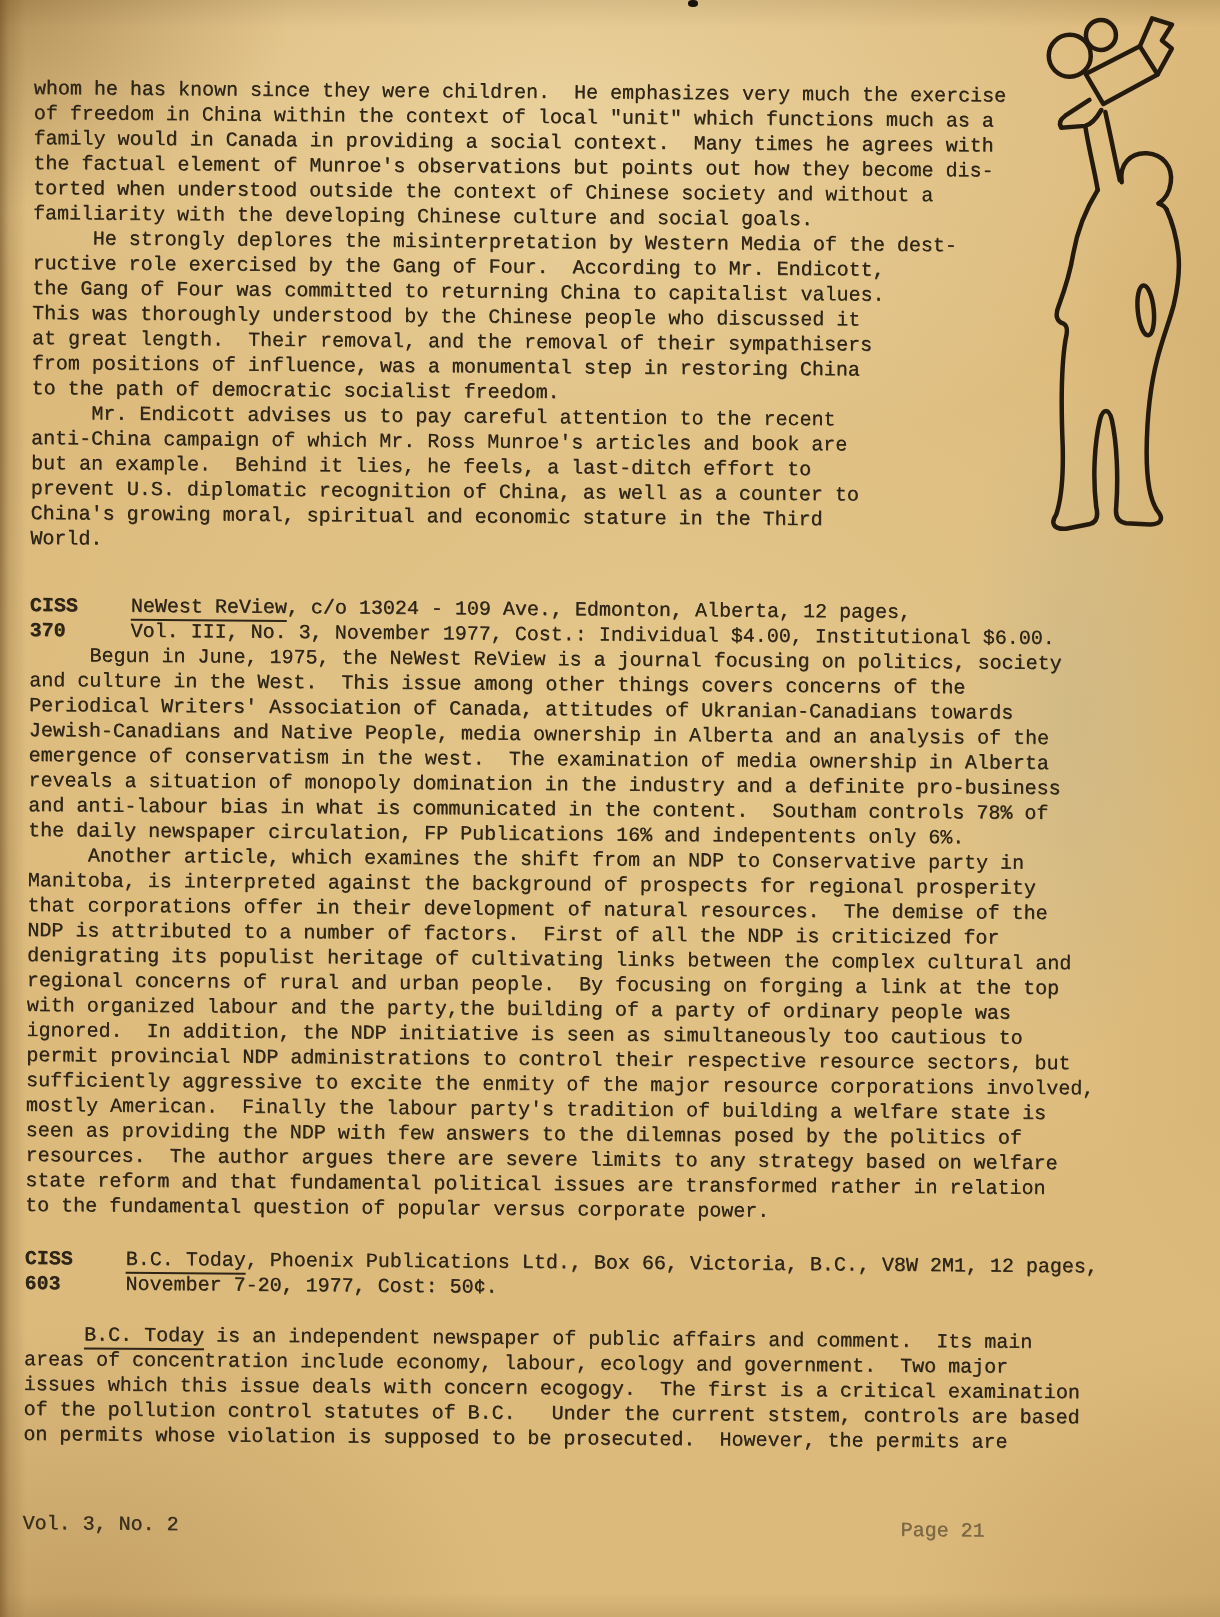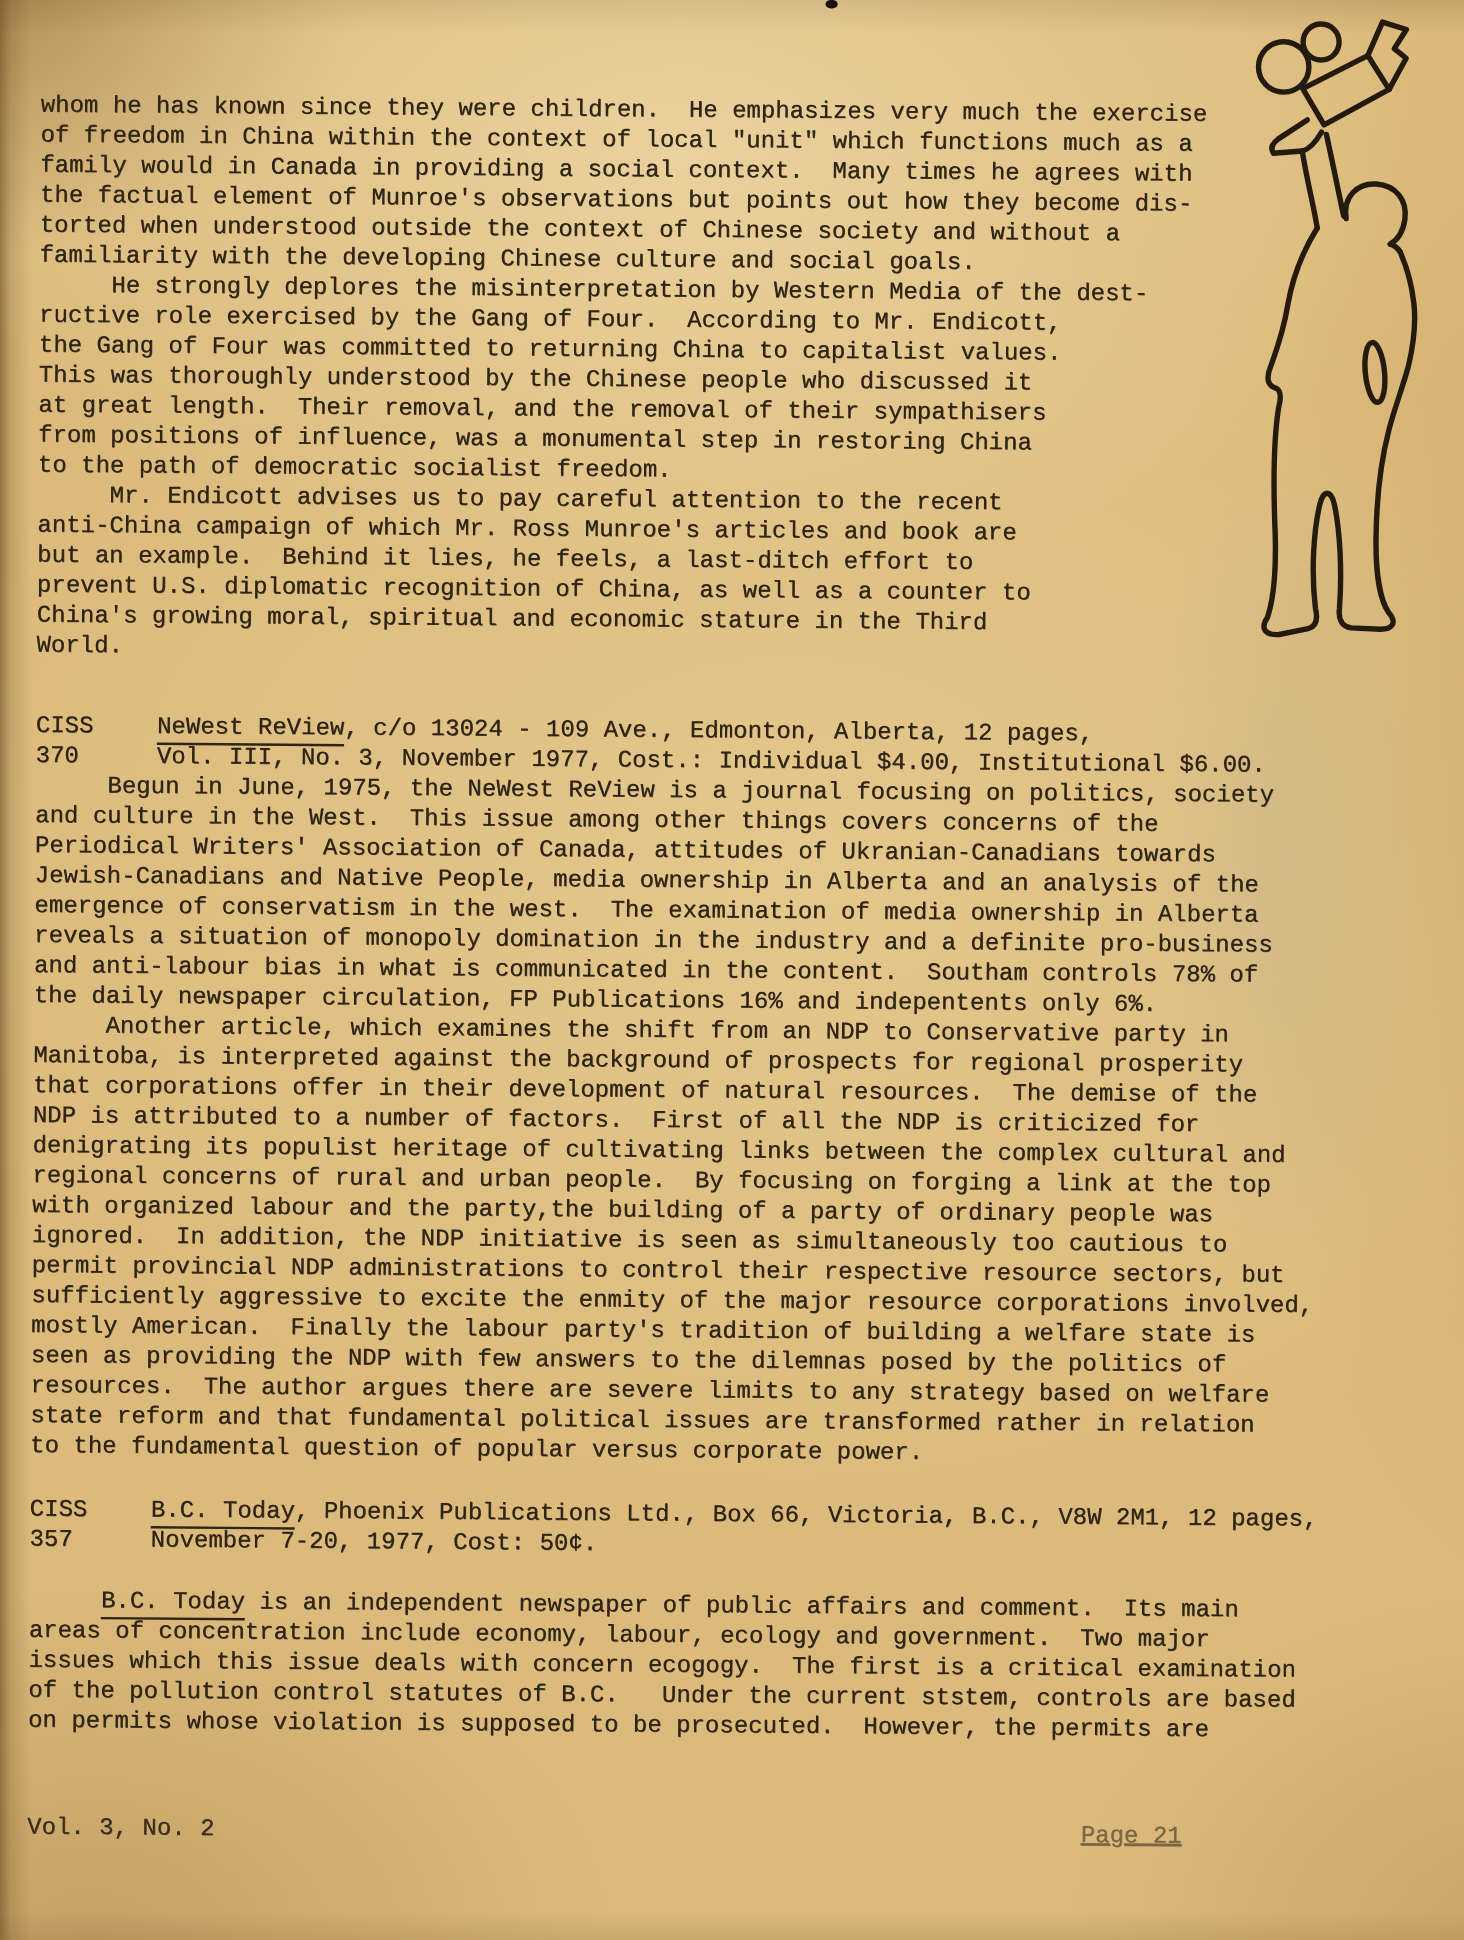--- a/index.html
+++ b/index.html
@@ -31,27 +31,27 @@
   .content{
     position:absolute;left:34px;top:76px;width:1090px;
     font-family:"Liberation Mono","DejaVu Sans Mono",monospace;
     font-size:20px;line-height:25px;color:#2e2517;
     text-shadow:0.4px 0.4px 0.5px rgba(46,37,23,0.75);
     transform:rotate(0.45deg);transform-origin:0 0;
   }
   pre.para{margin:0;font:inherit;white-space:pre;}
   .entry{display:flex;margin-top:42px;}
   .entry.second{margin-top:28px;}
-  .ciss-col{width:101px;flex:none;}
+  .ciss-col{width:101px;flex:none;font-weight:bold;}
   .entry-text{flex:1;}
   .u{border-bottom:2px solid currentColor;padding-bottom:1px;}
   .p2{margin-top:26px;}
   .p3{margin-top:26px;}
   .footer{display:flex;justify-content:space-between;margin-top:64px;}
-  .footer .pageno{margin-right:128px;opacity:0.55;text-decoration:underline;}
+  .footer .pageno{margin-right:128px;opacity:0.55;}
   .footer .vol{opacity:0.92;}
   svg.figure{position:absolute;left:1000px;top:10px;transform:rotate(0.45deg);}
 </style>
 </head>
 <body>
 
 <div class="page">
   <div class="ghost"></div>
   <div class="tear-shade"></div>
   <div class="torn-edge"></div>
@@ -126,21 +126,21 @@
 sufficiently aggressive to excite the enmity of the major resource corporations involved,
 mostly American.  Finally the labour party's tradition of building a welfare state is
 seen as providing the NDP with few answers to the dilemnas posed by the politics of
 resources.  The author argues there are severe limits to any strategy based on welfare
 state reform and that fundamental political issues are transformed rather in relation
 to the fundamental question of popular versus corporate power.</pre>
 
     <div class="entry second">
       <div class="ciss-col">
         <div>CISS</div>
-        <div>357</div>
+        <div>603</div>
       </div>
       <div class="entry-text">
         <div><span class="u">B.C. Today</span><span>, Phoenix Publications Ltd., Box 66, Victoria, B.C., V8W 2M1, 12 pages,</span></div>
         <div>November 7-20, 1977, Cost: 50¢.</div>
       </div>
     </div>
 
     <div class="p3">
       <pre class="para"><span>     </span><span class="u">B.C. Today</span><span> is an independent newspaper of public affairs and comment.  Its main</span></pre>
       <pre class="para">areas of concentration include economy, labour, ecology and government.  Two major

